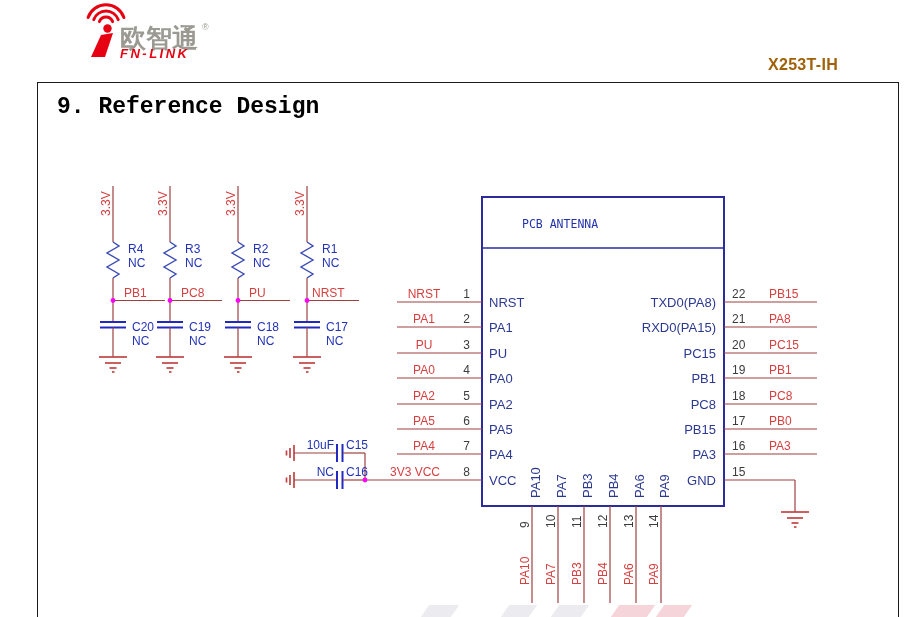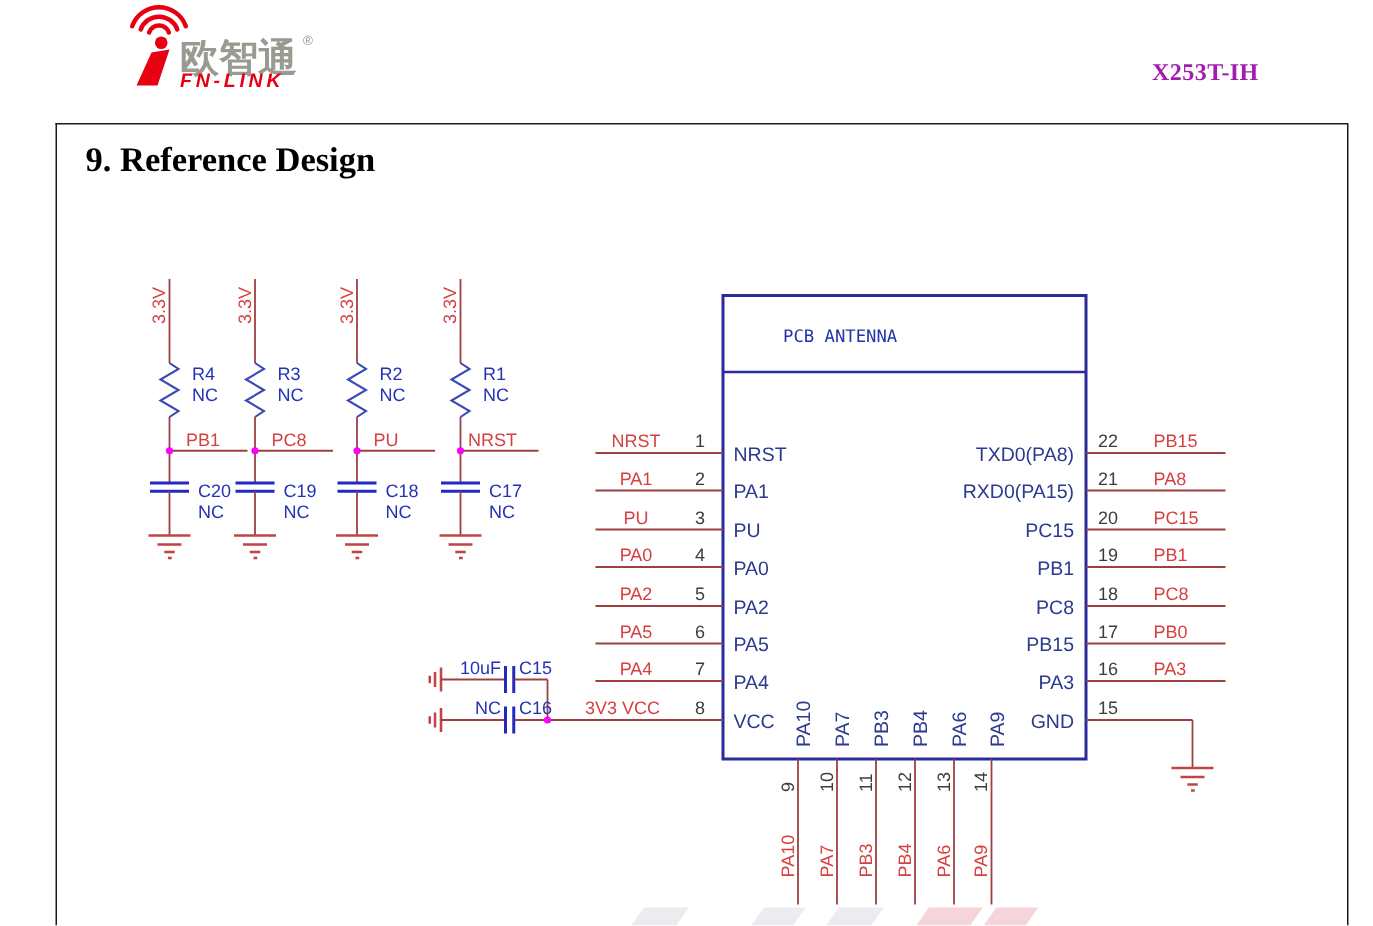--- a/index.html
+++ b/index.html
@@ -2,29 +2,29 @@
 <html><head>
 <meta charset="utf-8">
 <style>
   html,body{margin:0;padding:0;background:#ffffff;}
   body{width:915px;height:617px;position:relative;overflow:hidden;
        font-family:"Liberation Sans",sans-serif;}
   .page{position:absolute;inset:0;background:#fff;}
 
   
   .logo-wrap{position:absolute;left:78px;top:0;width:160px;height:66px;}
-  .doc-code{position:absolute;left:768px;top:40px;font-size:16px;font-weight:bold;
-            color:#a21caf;letter-spacing:.3px;font-family:Liberation Serif, serif;}
+  .doc-code{position:absolute;left:768px;top:56px;font-size:16px;font-weight:bold;
+            color:#a16207;letter-spacing:.3px;}
 
   
   .frame-top{position:absolute;left:37px;top:82px;width:861px;height:1px;background:#1b1b1b;}
   .frame-left{position:absolute;left:37px;top:82px;width:1px;height:535px;background:#1b1b1b;}
   .frame-right{position:absolute;left:898px;top:82px;width:1px;height:535px;background:#1b1b1b;}
 
-  .sec-title{position:absolute;left:57px;top:94px;font-family:Liberation Serif, serif;
+  .sec-title{position:absolute;left:57px;top:94px;font-family:Liberation Mono, monospace;
              font-size:23px;font-weight:bold;color:#000;}
 
   
   svg.schem{position:absolute;left:0;top:0;}
   .w{stroke:#9E4040;stroke-width:1.2;fill:none;}
   .block{stroke:#2B2B9E;stroke-width:2;fill:none;}
   .blockline{stroke:#2B2B9E;stroke-width:1.6;}
   .compline{stroke:#2228C0;stroke-width:2;}
   .res{stroke:#3A4AB4;stroke-width:1.4;fill:none;}
   .gnd line{stroke:#C24444;stroke-width:1.7;}

